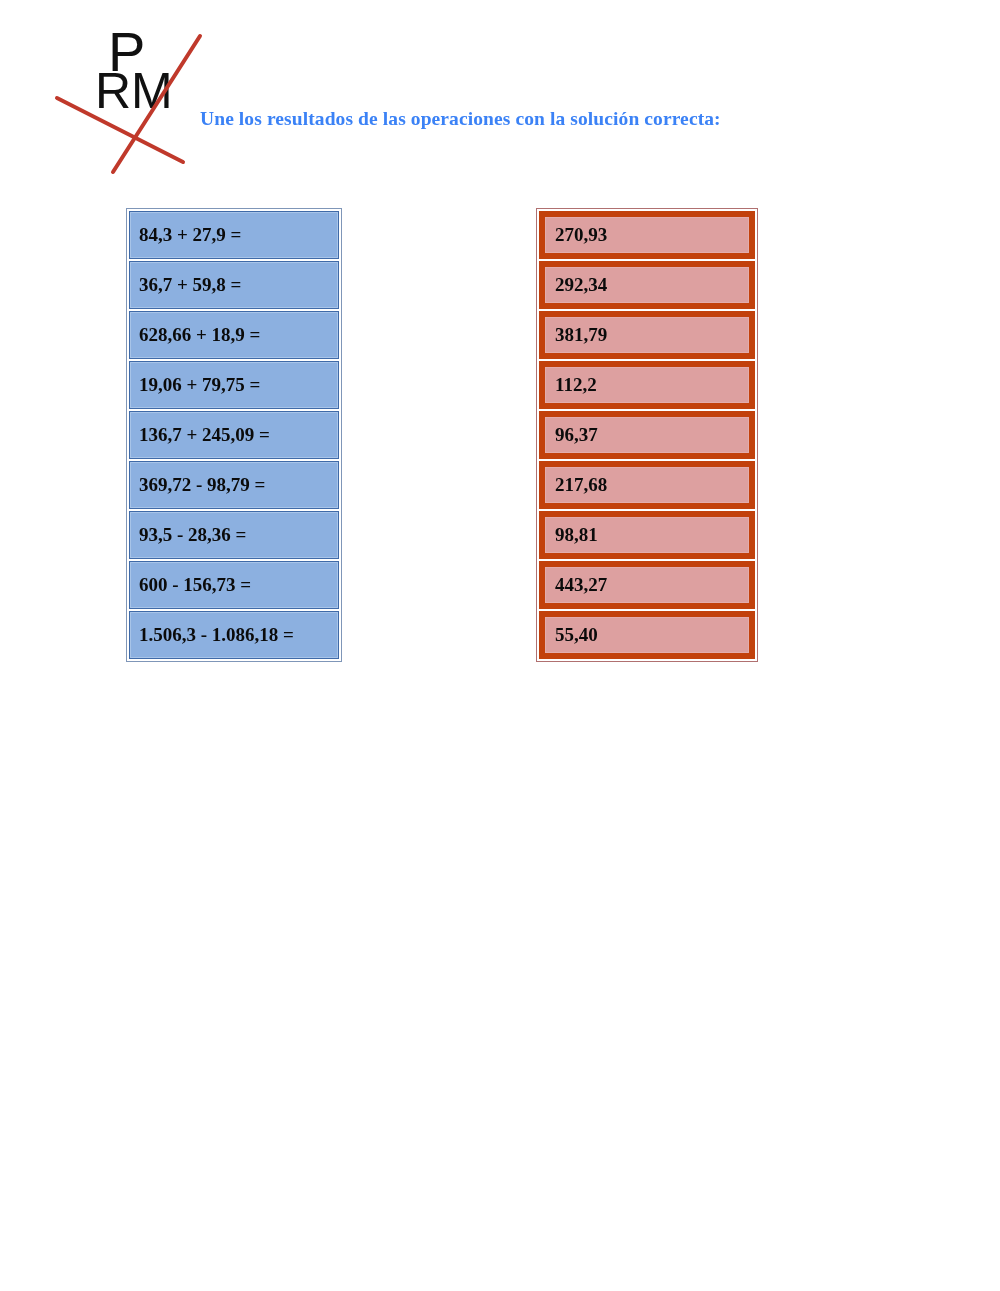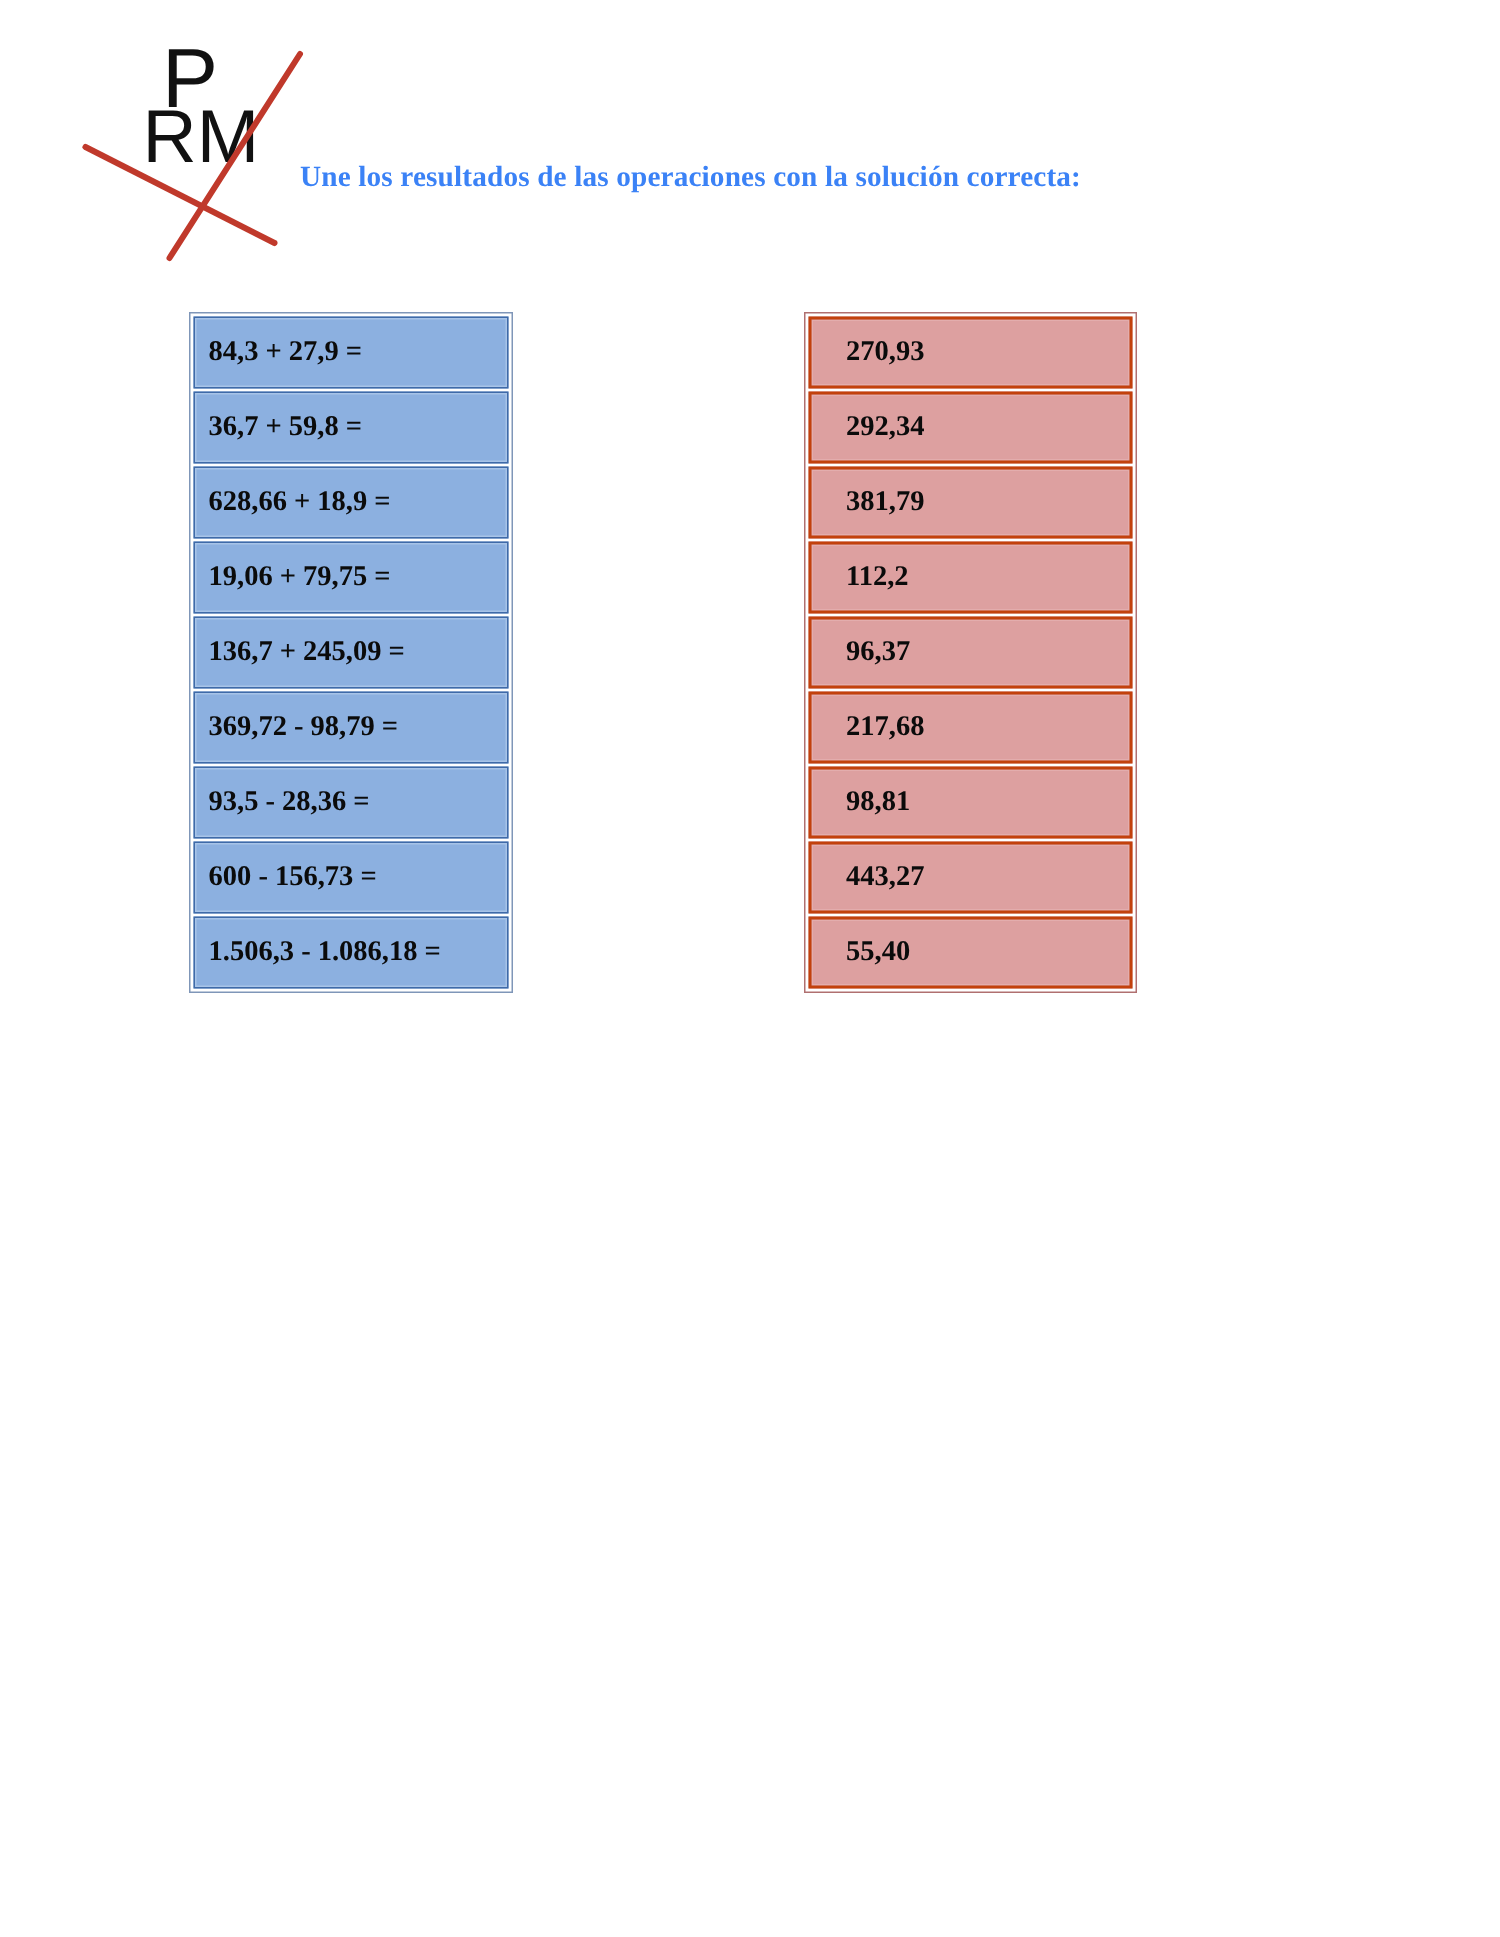--- a/index.html
+++ b/index.html
@@ -103,23 +103,23 @@
   }
   .cell:last-child { margin-bottom: 0; }
 
   .cell-op {
     background: #8cb0e0;
     border: 1px solid #3f6aa8;
     box-shadow: inset 0 0 0 1px #a8c4e8;
   }
   .cell-res {
     background: #dda0a0;
-    border: 2px solid #c2410c;
+    border: 6px solid #c2410c;
     box-shadow: inset 0 0 0 1px #e3adad;
-    padding-left: 23px;
+    padding-left: 10px;
   }
 </style>
 </head>
 <body>
 
 <div id="logo">
   <div class="logo-letters">
     <span class="logo-p">P</span>
     <span class="logo-rm">RM</span>
   </div>

